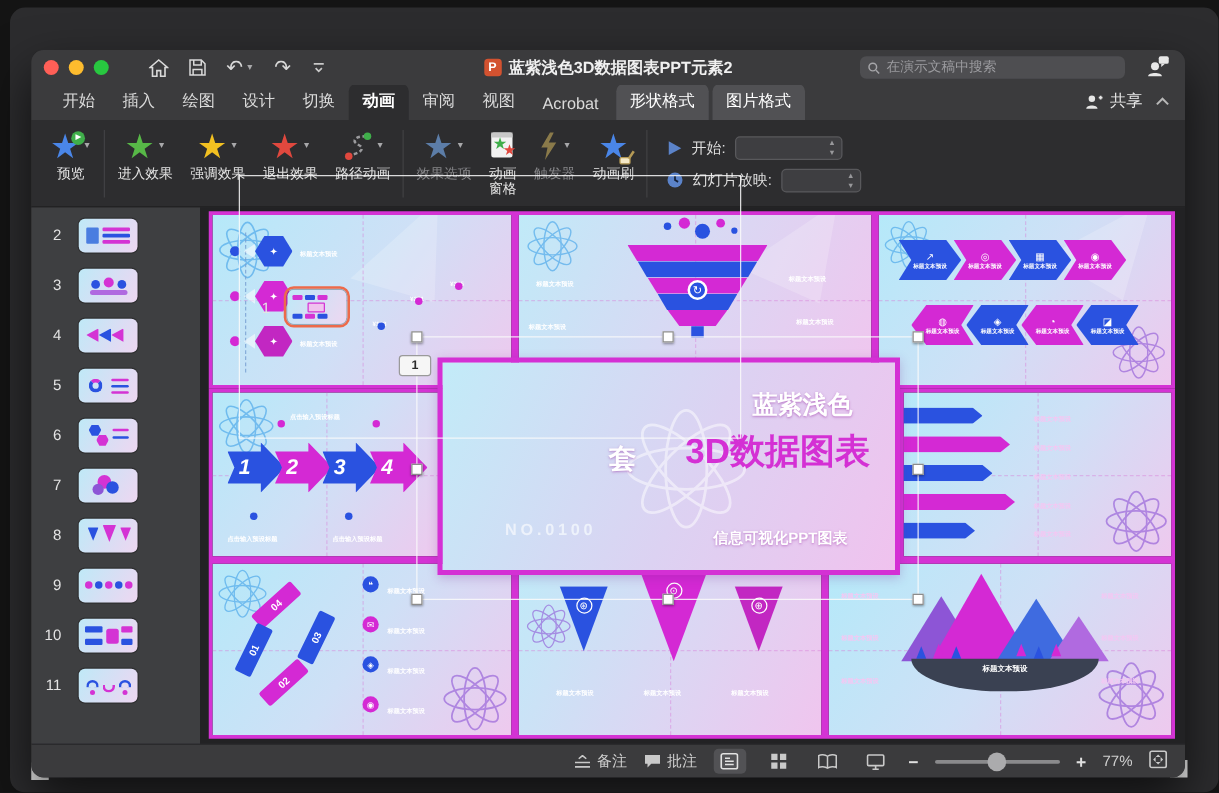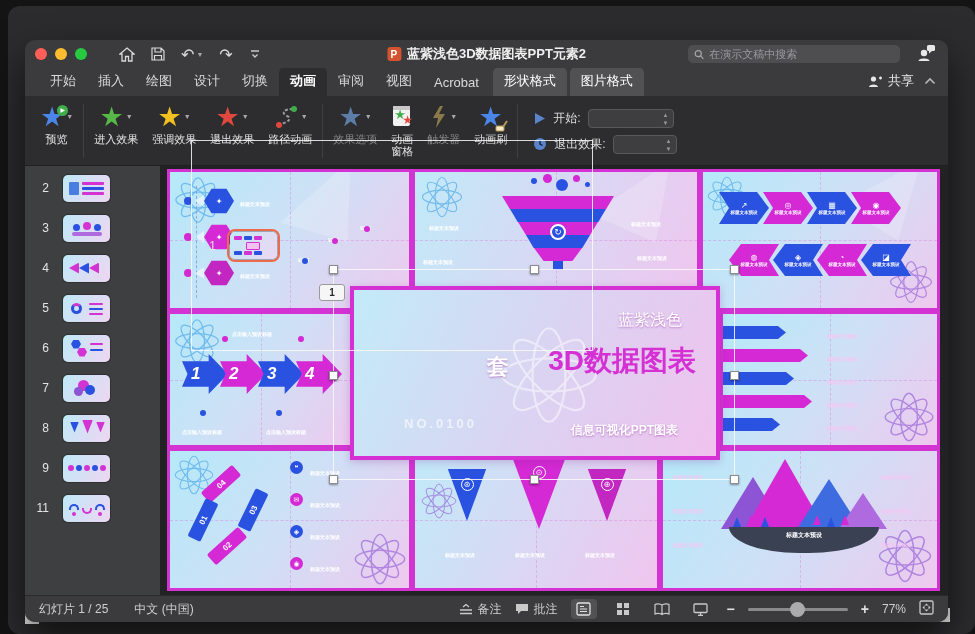--- a/index.html
+++ b/index.html
@@ -89,21 +89,21 @@
   .mtn { position:absolute; width:0; height:0; z-index:2; }
   .tree { position:absolute; width:0; height:0; border-left:4px solid transparent; border-right:4px solid transparent; border-bottom:10px solid #2a52e0; z-index:3; }
 
   .bigarrow { position:absolute; width:46px; height:40px; clip-path:polygon(0 18%,58% 18%,58% 0,100% 50%,58% 100%,58% 82%,0 82%,12% 50%); color:#fff; font-size:17px; font-weight:bold; font-style:italic; display:flex; align-items:center; padding-left:9px; z-index:2; }
 
   
   .card { position:absolute; left:183px; top:117px; width:370px; height:174px; border:4px solid #d430d4; background:linear-gradient(115deg,#c2ebf8 0%,#dcd2f2 55%,#f0c2ee 100%); z-index:5; box-shadow:0 2px 8px rgba(120,30,140,.25); }
   .card .count { position:absolute; left:28px; top:2px; font-size:76px; font-weight:bold; color:#d430d4; letter-spacing:-3px; }
   .card .unit { position:absolute; left:133px; top:62px; font-size:22px; font-weight:bold; color:#fff; text-shadow:0 1px 2px rgba(150,40,160,.5); }
   .card .no { position:absolute; left:50px; top:126px; font-size:13px; font-weight:bold; letter-spacing:3px; color:rgba(240,244,252,.9); }
-  .card .sub { position:absolute; right:34px; top:20px; font-size:16px; font-weight:normal; color:#fff; text-shadow:0 1px 2px rgba(150,40,160,.55); }
+  .card .sub { position:absolute; right:34px; top:20px; font-size:20px; font-weight:bold; color:#fff; text-shadow:0 1px 2px rgba(150,40,160,.55); }
   .card .ttl { position:absolute; right:20px; top:52px; font-size:28px; font-weight:bold; color:#d430d4; }
   .card .tag { position:absolute; right:38px; top:132px; font-size:12px; font-weight:bold; color:#fff; text-shadow:0 1px 2px rgba(150,40,160,.5); }
 
   .sel { position:absolute; left:166px; top:100px; width:402px; height:211px; border:1px solid rgba(250,250,250,.85); z-index:6; }
   .h { position:absolute; width:9px; height:9px; background:#fff; border:1px solid #8c8c8c; box-shadow:0 1px 2px rgba(0,0,0,.4); }
   .badge { position:absolute; left:-15px; top:14px; width:26px; height:17px; background:#f6f6f6; border:1px solid #9a9a9a; border-radius:3px; color:#2b2b2b; font-size:10px; font-weight:bold; display:flex; align-items:center; justify-content:center; }
 
   
   .statusbar { height:27px; background:#3b3b3d; border-top:1px solid #2a2a2c; display:flex; align-items:center; padding:0 14px; color:#cfcfcf; font-size:12px; flex:none; }
   .sb-left { display:flex; align-items:center; gap:26px; }
@@ -289,21 +289,21 @@
         <span>开始:</span>
         <span class="tfield">
             <span class="st">▲<br>▼</span>
           </span>
       </div>
       <div class="trow">
         <svg width="14" height="14" viewBox="0 0 14 14">
             <circle cx="7" cy="7" r="6" fill="#5b83c9"></circle>
             <path d="M7 3.5 V7 L9.5 8.5" stroke="#16233a" stroke-width="1.4" fill="none"></path>
           </svg>
-        <span>退出效果:</span>
+        <span>幻灯片放映:</span>
         <span class="tfield" style="width:64px;">
             <span class="st">▲<br>▼</span>
           </span>
       </div>
     </div>
   </div>
 
   <div class="bodyrow">
 
     <div class="sidebar">
@@ -380,20 +380,30 @@
         </span>
       </div>
       <div class="srow">
         <span class="snum">9</span>
         <span class="thumb">
           <span class="ms" style="left:5px;top:10px;width:6px;height:6px;border-radius:50%;background:#d433d4;"></span>
             <span class="ms" style="left:13px;top:10px;width:6px;height:6px;border-radius:50%;background:#2a52e0;"></span>
             <span class="ms" style="left:21px;top:10px;width:6px;height:6px;border-radius:50%;background:#d433d4;"></span>
             <span class="ms" style="left:29px;top:10px;width:6px;height:6px;border-radius:50%;background:#2a52e0;"></span>
             <span class="ms" style="left:37px;top:10px;width:6px;height:6px;border-radius:50%;background:#d433d4;"></span>
+        </span>
+      </div>
+      <div class="srow">
+        <span class="snum">10</span>
+        <span class="thumb">
+          <span class="ms" style="left:5px;top:6px;width:14px;height:5px;background:#2a52e0;"></span>
+            <span class="ms" style="left:5px;top:16px;width:14px;height:5px;background:#2a52e0;"></span>
+          <span class="ms" style="left:22px;top:8px;width:10px;height:12px;background:#d433d4;border-radius:2px;"></span>
+          <span class="ms" style="left:34px;top:6px;width:9px;height:5px;background:#d433d4;"></span>
+            <span class="ms" style="left:34px;top:16px;width:9px;height:5px;background:#2a52e0;"></span>
         </span>
       </div>
       <div class="srow">
         <span class="snum">11</span>
         <span class="thumb">
           <span class="ms" style="left:6px;top:9px;width:10px;height:6px;border:2px solid #2a52e0;border-bottom:none;border-radius:8px 8px 0 0;background:transparent;"></span>
           <span class="ms" style="left:19px;top:13px;width:10px;height:6px;border:2px solid #d433d4;border-top:none;border-radius:0 0 8px 8px;background:transparent;"></span>
           <span class="ms" style="left:32px;top:9px;width:10px;height:6px;border:2px solid #2a52e0;border-bottom:none;border-radius:8px 8px 0 0;background:transparent;"></span>
           <span class="ms" style="left:9px;top:17px;width:4px;height:4px;border-radius:50%;background:#d433d4;"></span>
             <span class="ms" style="left:35px;top:17px;width:4px;height:4px;border-radius:50%;background:#d433d4;"></span>
@@ -711,24 +721,20 @@
           <span class="h" style="left:196px; bottom:-5px;"></span>
           <span class="h" style="right:-5px; bottom:-5px;"></span>
           <span class="badge">1</span>
         </div>
 
       </div>
     </div>
   </div>
 
   <div class="statusbar">
-    <div class="sb-left">
-      <span>幻灯片 1 / 25</span>
-      <span>中文 (中国)</span>
-    </div>
     <div class="sb-right">
       <span class="sb-btn">
         <svg width="14" height="11" viewBox="0 0 14 11">
             <path d="M4 3 L7 0.5 L10 3 M1 6 H13 M1 9.5 H13" fill="none" stroke="#c9c9c9" stroke-width="1.3"></path>
           </svg>
         <span>备注</span>
       </span>
       <span class="sb-btn">
         <svg width="14" height="12" viewBox="0 0 14 12">
             <path d="M1 1 H13 V8 H6 L3 11 V8 H1 Z" fill="#c9c9c9"></path>

